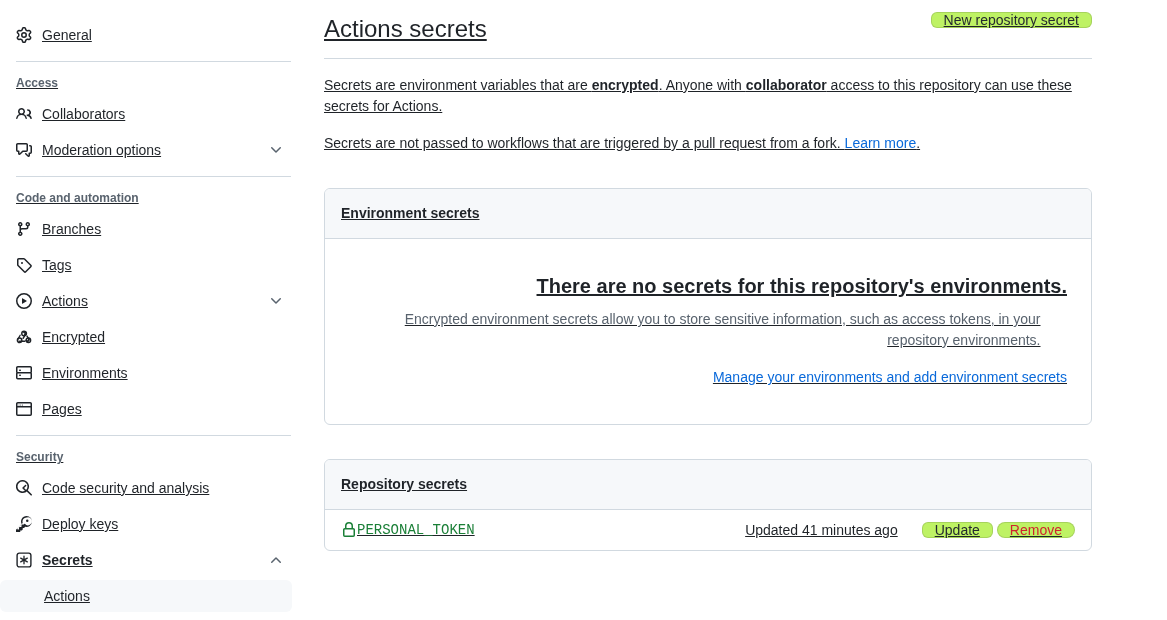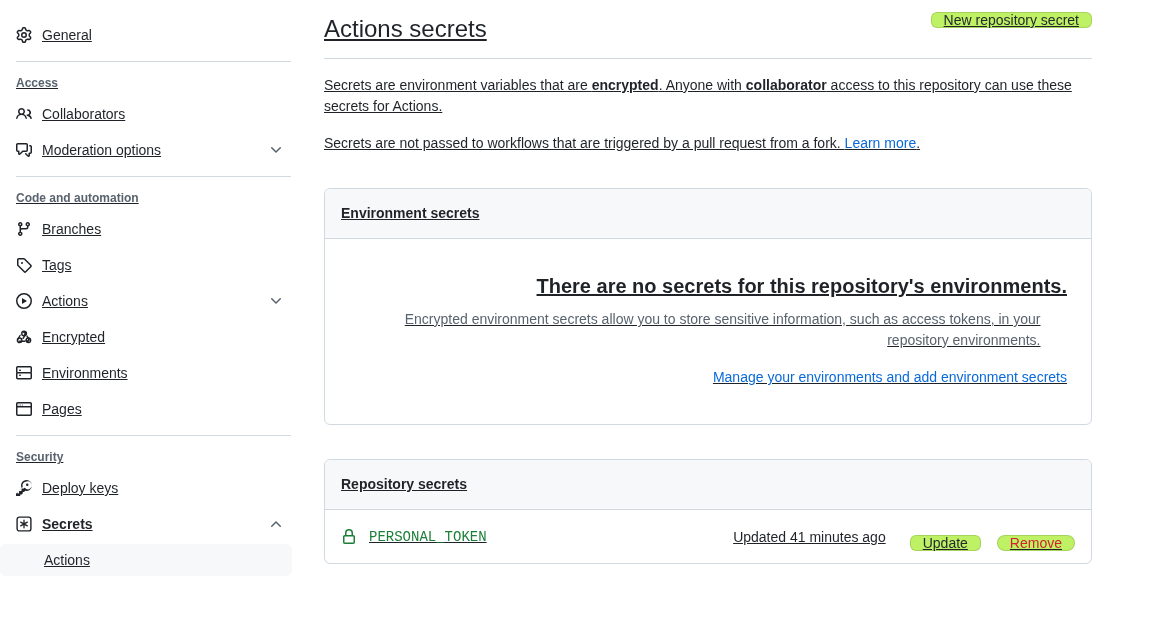--- a/index.html
+++ b/index.html
@@ -179,38 +179,37 @@
 
   .secret-row {
     display: flex;
     align-items: center;
     padding: 12px 16px;
     gap: 12px;
   }
   .secret-left {
     display: flex;
     align-items: flex-end;
-    gap: 12px;
     flex: 1 1 auto;
     min-width: 0;
   }
   .lock-ico { width: 16px; height: 16px; color: #1a7f37; display: inline-flex; }
   .secret-name {
     font-family: "Liberation Mono", monospace;
     font-size: 14px;
     color: #1a7f37;
     white-space: nowrap;
   }
   .secret-meta {
     font-size: 14px;
     color: #1f2328;
     white-space: nowrap;
     margin-right: 12px;
   }
-  .row-actions { display: flex; align-items: center; gap: 16px; margin-top: 13px; }
+  .row-actions { display: flex; align-items: center; gap: 4px; }
 </style>
 </head>
 <body>
 
 <div class="page">
 
   <nav class="sidebar">
 
     <div style="height:19px"></div>
 
@@ -313,20 +312,29 @@
             <path d="M0 2.75C0 1.784.784 1 1.75 1h12.5c.966 0 1.75.784 1.75 1.75v10.5A1.75 1.75 0 0 1 14.25 15H1.75A1.75 1.75 0 0 1 0 13.25Zm1.75-.25a.25.25 0 0 0-.25.25V5h13V2.75a.25.25 0 0 0-.25-.25ZM14.5 6.5h-13v6.75c0 .138.112.25.25.25h12.5a.25.25 0 0 0 .25-.25ZM3 3.5a.5.5 0 1 1 0 1 .5.5 0 0 1 0-1Zm1.75 0a.5.5 0 1 1 0 1 .5.5 0 0 1 0-1Zm1.75 0a.5.5 0 1 1 0 1 .5.5 0 0 1 0-1Z"></path>
           </svg>
       </span>
       <span class="label">Pages</span>
     </div>
 
     <div class="divider"></div>
 
     <div class="sec-head">Security</div>
 
+    <div class="nav-item">
+      <span class="ico">
+        <svg width="16" height="16" viewBox="0 0 16 16" fill="currentColor">
+            <path d="M10.146 4.897a.75.75 0 0 1 0 1.061L8.104 8l2.042 2.042a.75.75 0 1 1-1.06 1.06l-2.573-2.57a.75.75 0 0 1 0-1.062l2.573-2.573a.75.75 0 0 1 1.06 0Z"></path>
+            <path d="M6.5 0a6.5 6.5 0 0 1 5.25 10.335l3.957 3.958a.75.75 0 1 1-1.06 1.06l-3.958-3.957A6.5 6.5 0 1 1 6.5 0Zm-5 6.5a5 5 0 1 0 10 0 5 5 0 0 0-10 0Z"></path>
+          </svg>
+      </span>
+      <span class="label">Code security and analysis</span>
+    </div>
 
     <div class="nav-item">
       <span class="ico">
         <svg width="16" height="16" viewBox="0 0 16 16" fill="currentColor">
             <path d="M10.5 0a5.499 5.499 0 1 1-1.288 10.848l-.932.932a.749.749 0 0 1-.53.22H6.75v1.31a.749.749 0 0 1-.22.53l-.5.5a.749.749 0 0 1-.53.22H4.25v1.31a.749.749 0 0 1-.22.53l-.5.5a.749.749 0 0 1-.53.22H.75a.75.75 0 0 1-.75-.75v-2.25c0-.199.079-.39.22-.53l5.462-5.463A5.5 5.5 0 0 1 10.5 0Zm0 1.5a4 4 0 0 0-3.864 5.043.75.75 0 0 1-.194.72L1.5 12.206v1.294h1.19l.31-.31v-1.44a.75.75 0 0 1 .75-.75h1.44l.31-.31v-1.44a.75.75 0 0 1 .75-.75h1.44l.463-.463a.75.75 0 0 1 .72-.194A4 4 0 1 0 10.5 1.5Zm.75 2a1.25 1.25 0 1 1 0 2.5 1.25 1.25 0 0 1 0-2.5Z"></path>
           </svg>
       </span>
       <span class="label">Deploy keys</span>
     </div>
 

